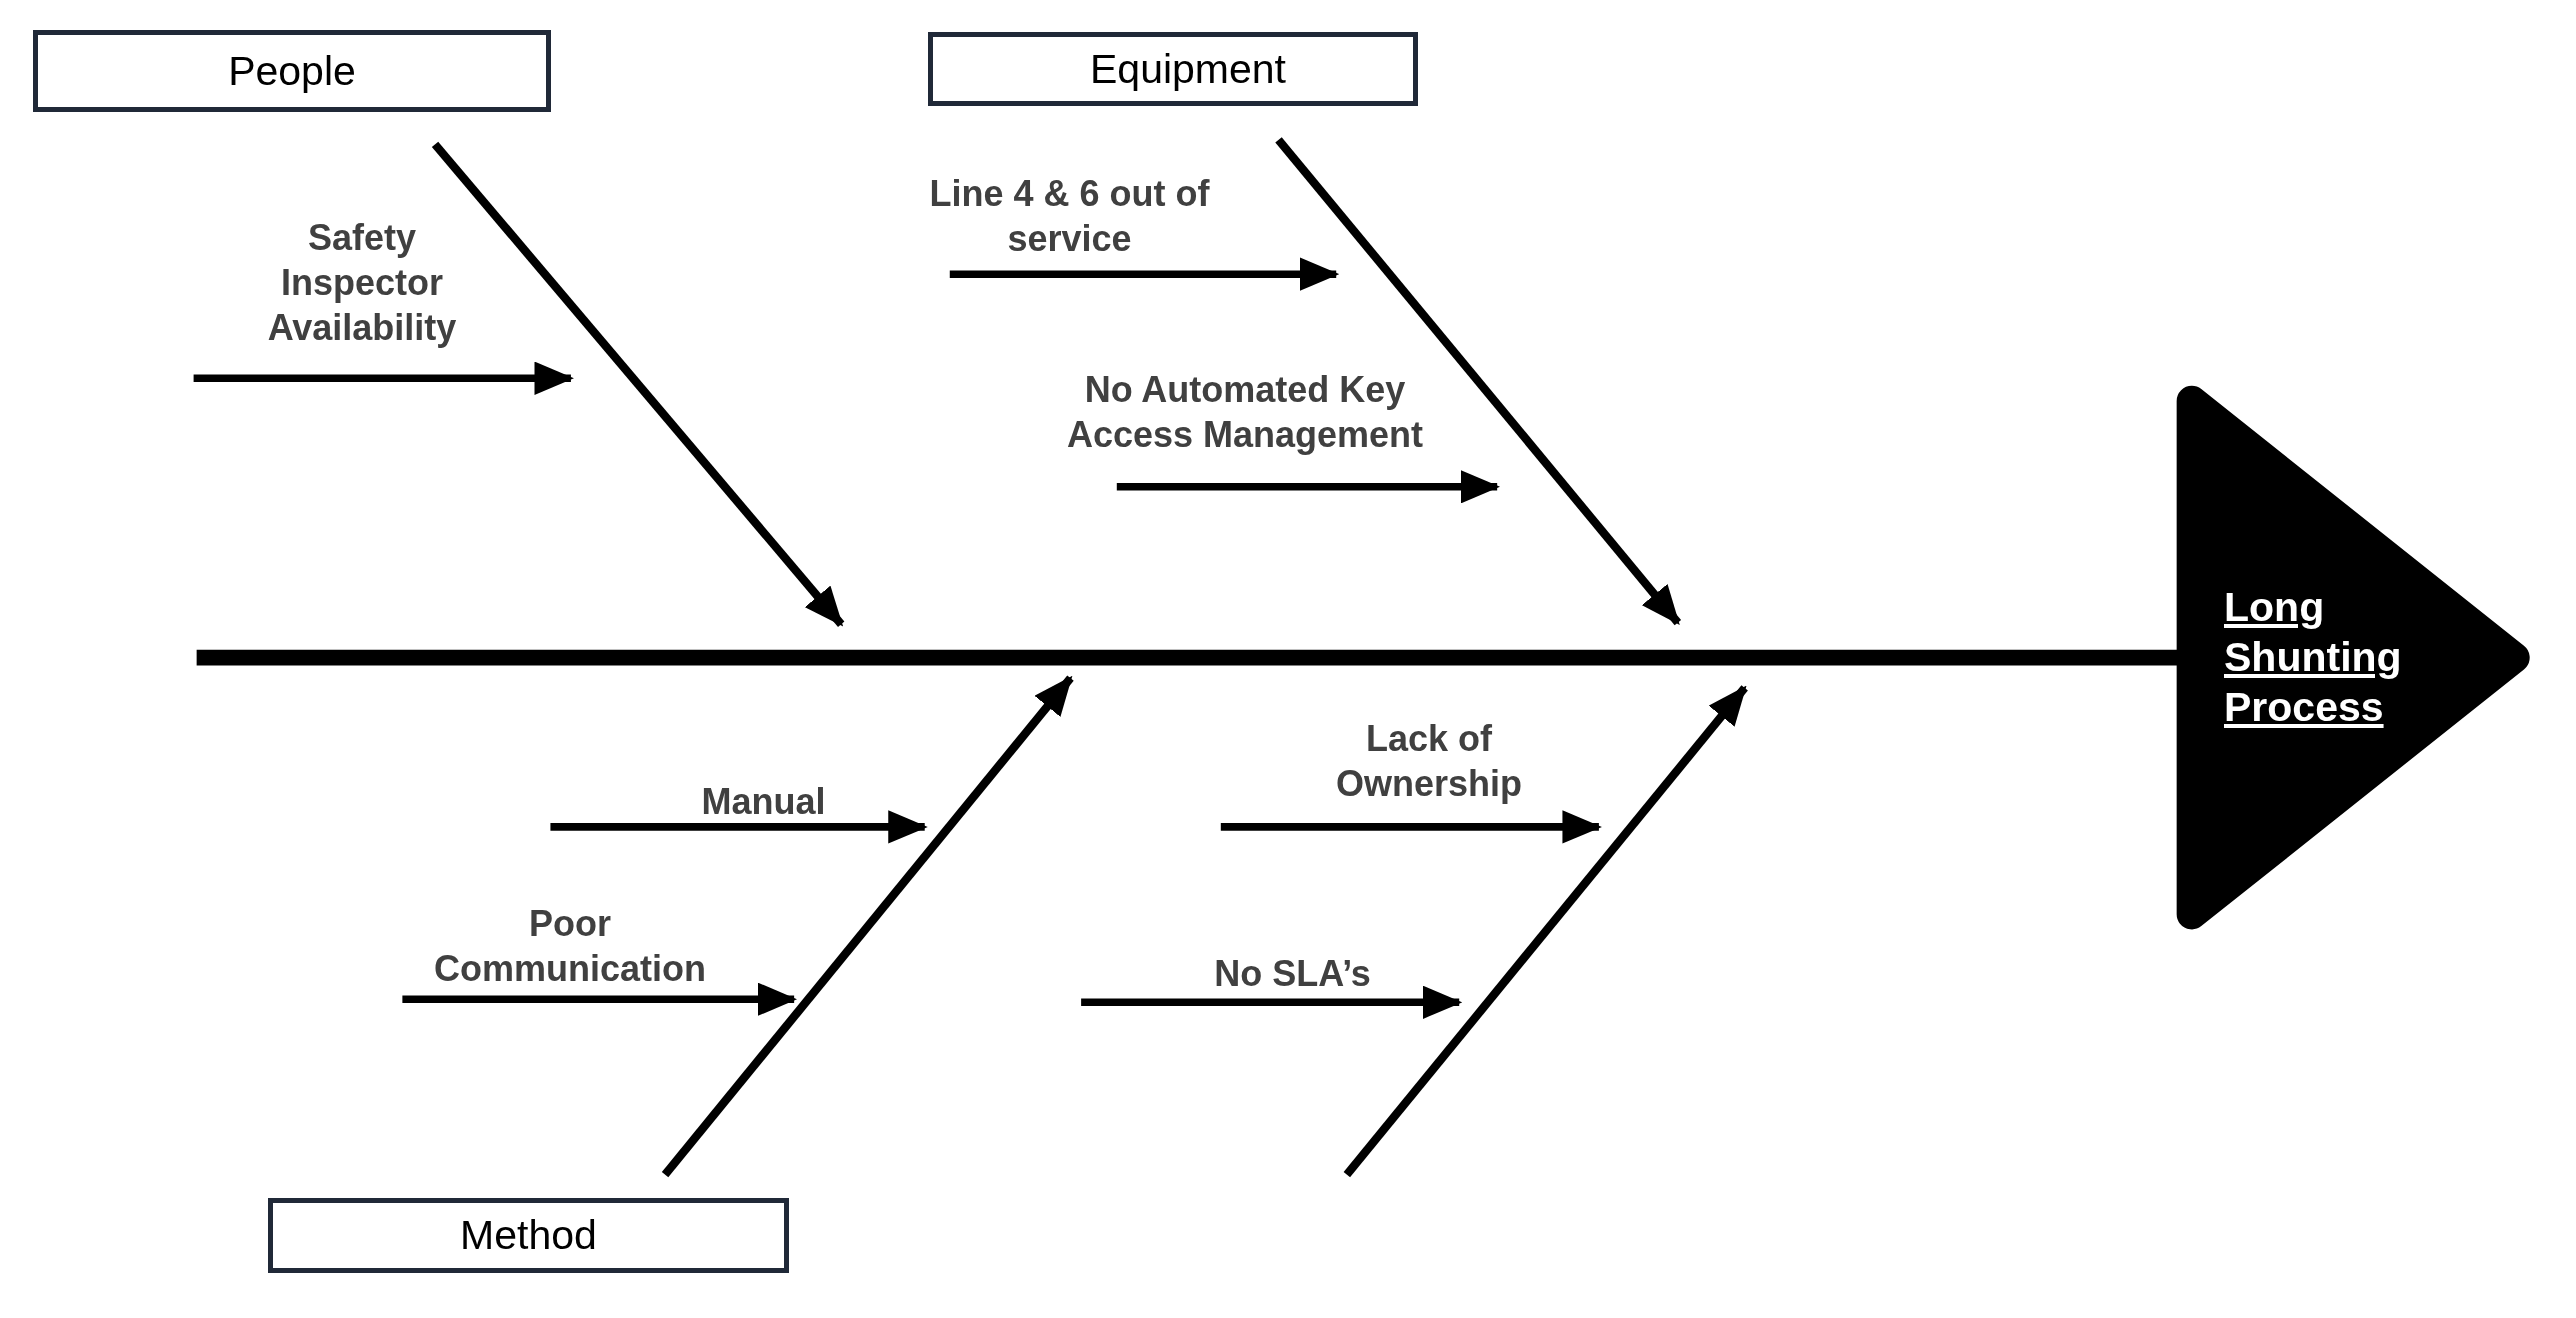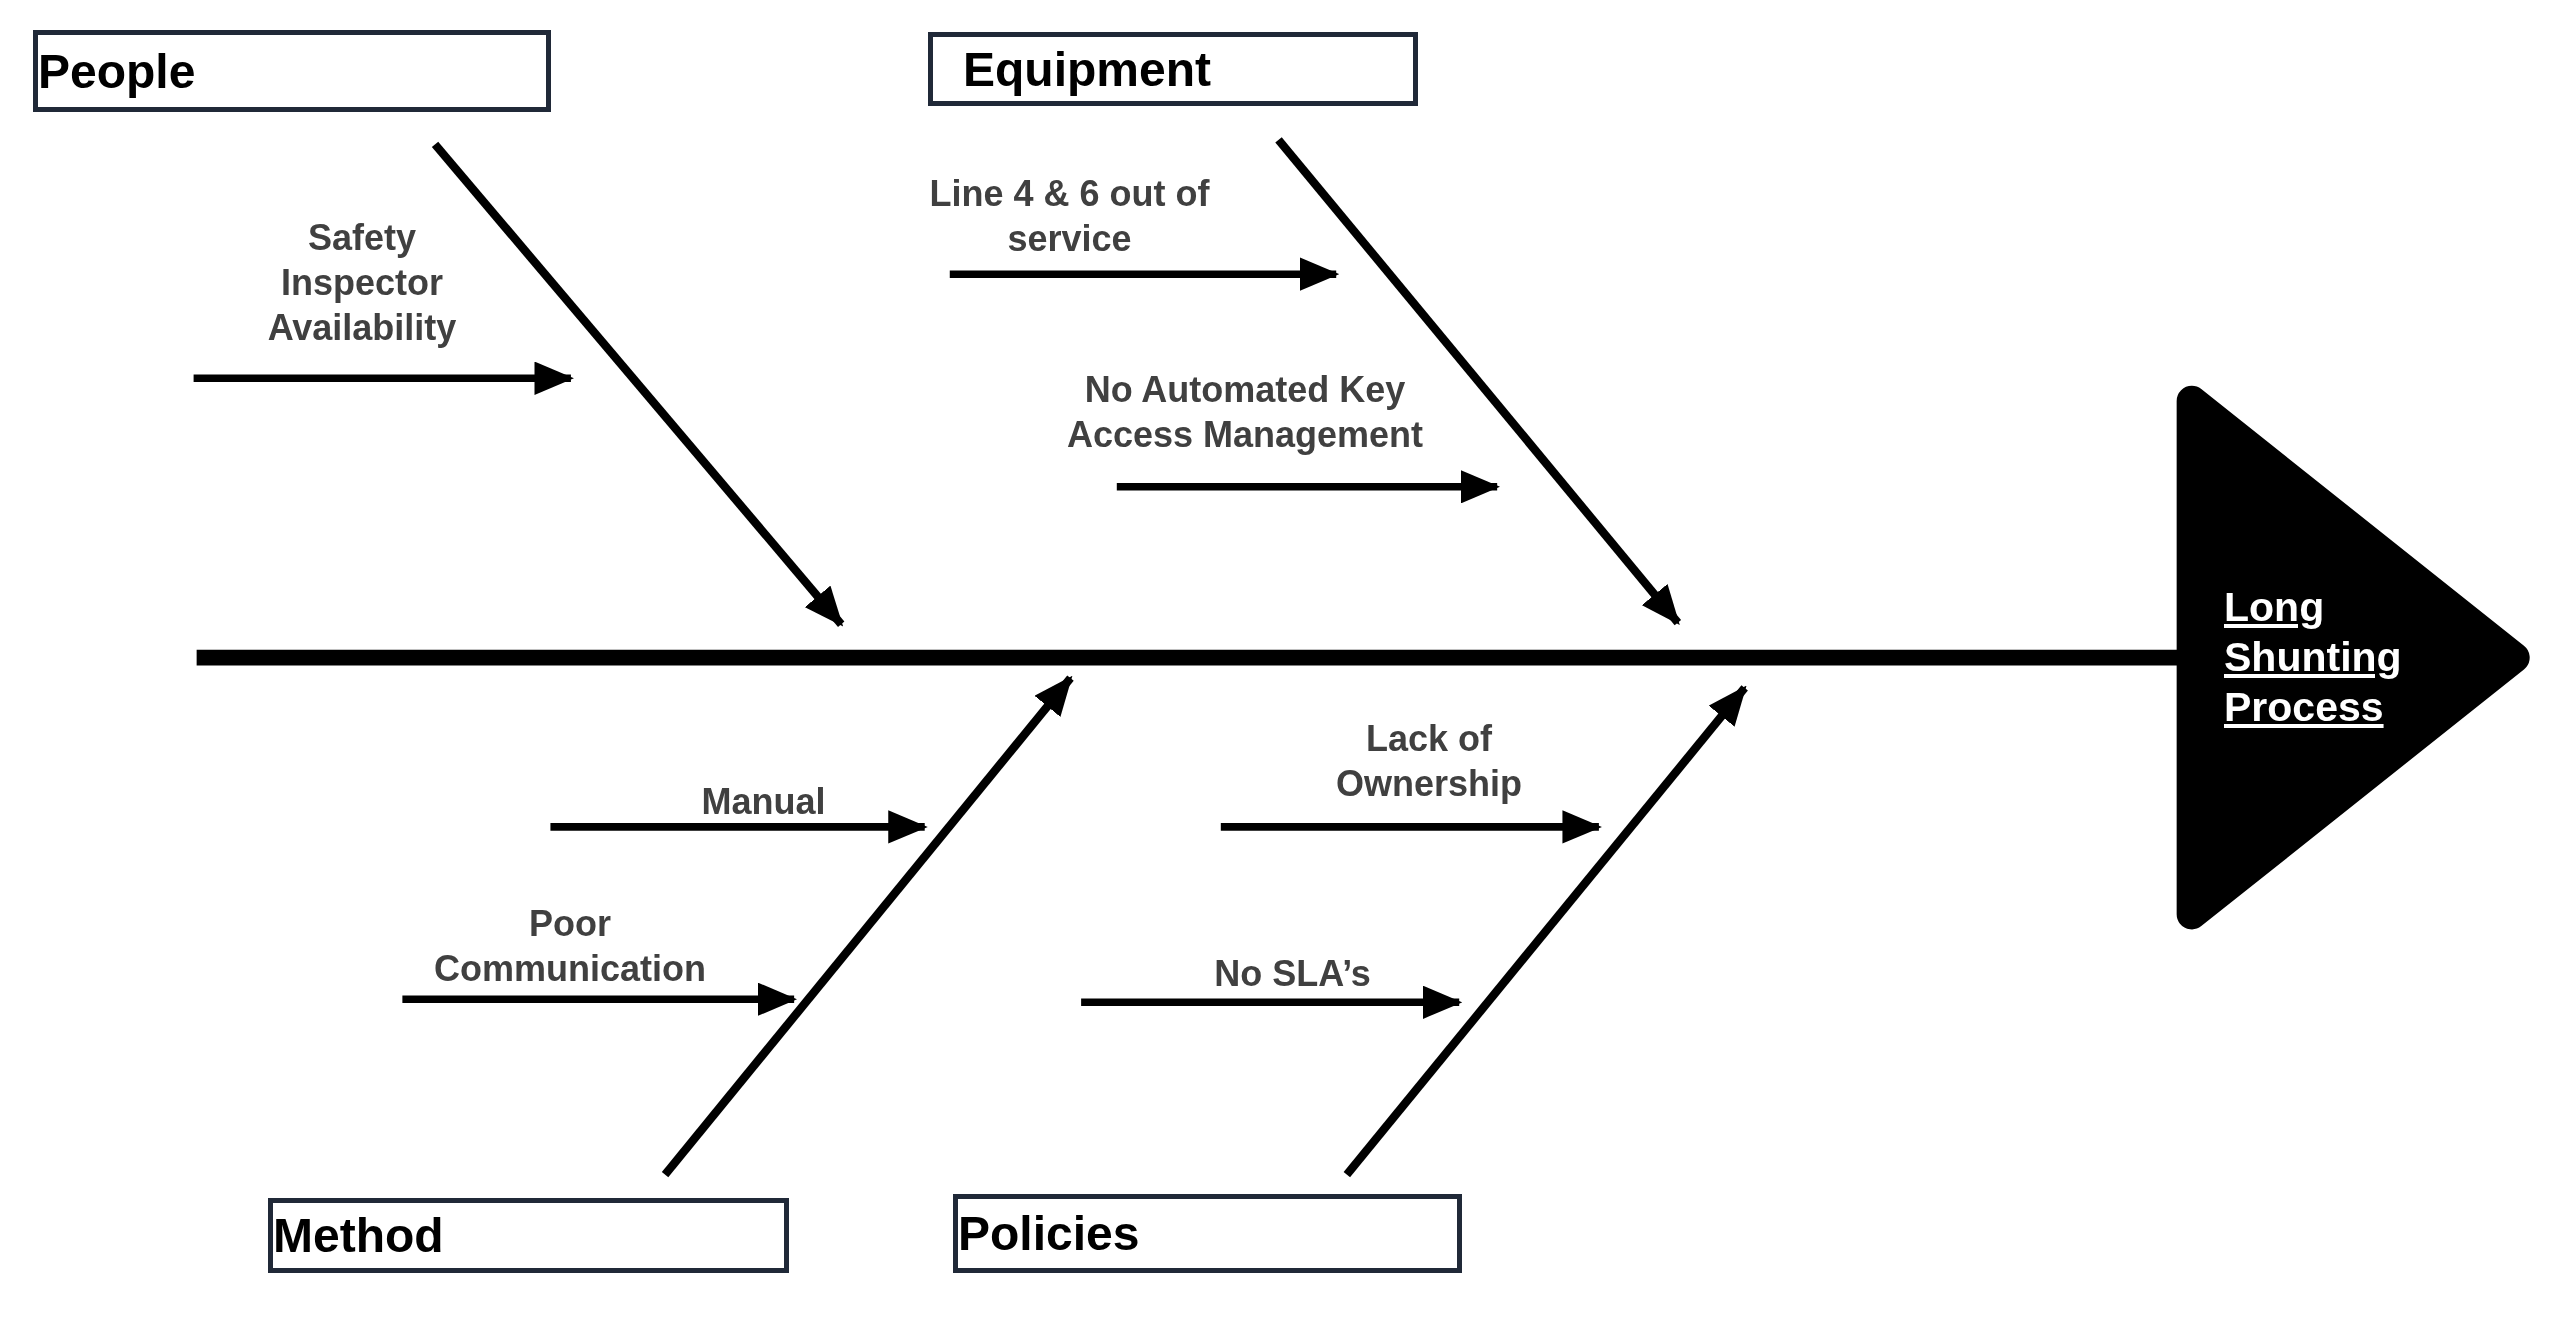--- a/index.html
+++ b/index.html
@@ -16,23 +16,23 @@
     left: 0; top: 0;
     width: 2576px; height: 1319px;
   }
   .cat-box {
     position: absolute;
     box-sizing: border-box;
     border: 5.3px solid #202938;
     background: #ffffff;
     display: flex;
     align-items: center;
-    justify-content: flex-start;
-    font-size: 48px;
-    font-weight: bold;
+    justify-content: center;
+    font-size: 41px;
+    font-weight: normal;
     color: #000000;
   }
   .cause-label {
     position: absolute;
     text-align: center;
     font-size: 36px;
     font-weight: bold;
     color: #404040;
     line-height: 1.25;
     white-space: pre-line;
@@ -96,23 +96,20 @@
 
   <div class="cat-box" id="box-people">
     <span>People</span>
   </div>
   <div class="cat-box" id="box-equipment">
     <span>Equipment</span>
   </div>
   <div class="cat-box" id="box-method">
     <span>Method</span>
   </div>
-  <div class="cat-box" id="box-policies">
-    <span>Policies</span>
-  </div>
 
   <div class="cause-label" id="lbl-safety">Safety
 Inspector
 Availability</div>
   <div class="cause-label" id="lbl-line46">Line 4 &amp; 6 out of
 service</div>
   <div class="cause-label" id="lbl-nokey">No Automated Key
 Access Management</div>
   <div class="cause-label" id="lbl-manual">Manual</div>
   <div class="cause-label" id="lbl-poorcomm">Poor

